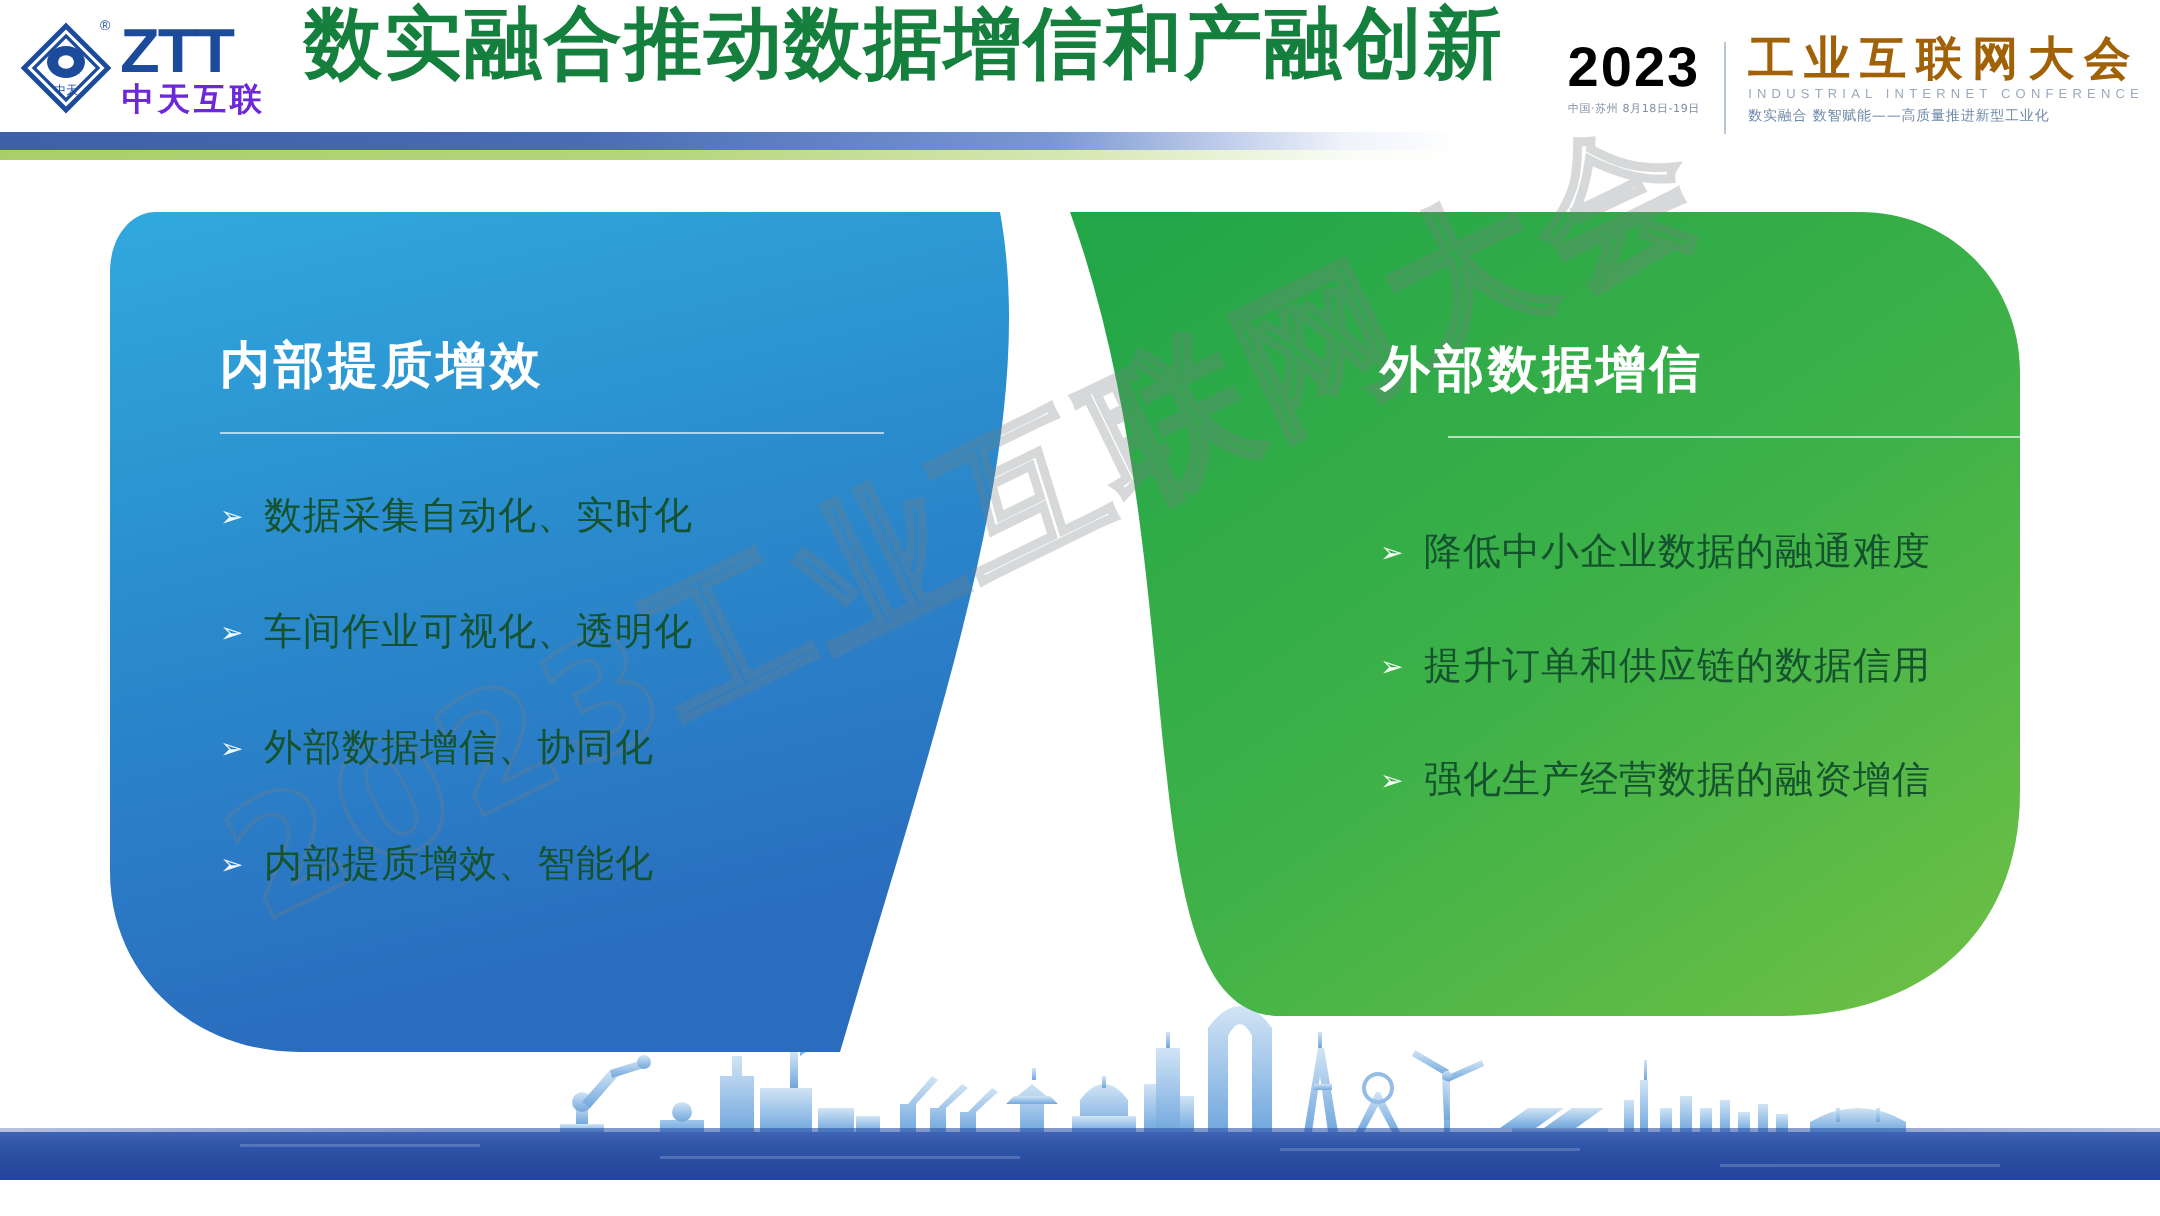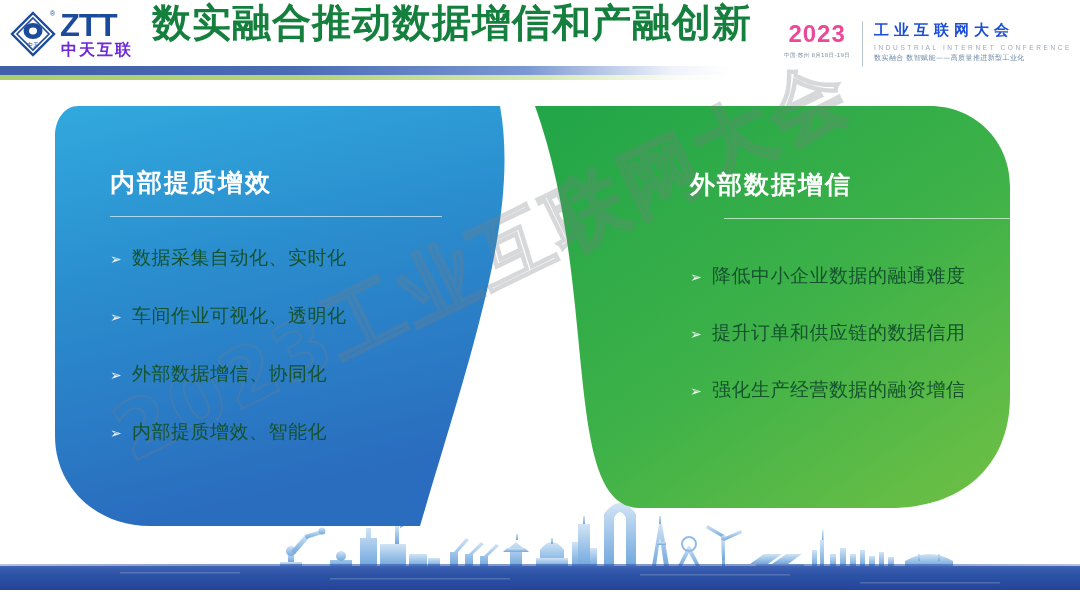--- a/index.html
+++ b/index.html
@@ -27,27 +27,27 @@
     font-family:"DejaVu Sans",sans-serif;white-space:nowrap;}
 
   .hdr-bar{position:absolute;left:0;top:66px;width:730px;height:9px;
     background:linear-gradient(90deg,#3f5fa8 0%,#4a6cb5 40%,#7a97d2 72%,rgba(190,205,235,0.25) 92%,rgba(255,255,255,0) 100%);}
   .hdr-bar2{position:absolute;left:0;top:75px;width:730px;height:5px;
     background:linear-gradient(90deg,#a8cf6a 0%,#b6d57c 45%,#d8e9b6 75%,rgba(233,243,214,0.2) 93%,rgba(255,255,255,0) 100%);}
 
   
   .conf-logo{position:absolute;right:8px;top:18px;height:58px;display:flex;align-items:flex-start;}
   .conf-left{position:relative;padding-right:12px;text-align:center;}
-  .conf-2023{font-size:24px;line-height:32px;font-weight:bold;color:#ec4899;
+  .conf-2023{font-size:28px;line-height:32px;font-weight:bold;color:#000000;
     font-family:"Liberation Sans",sans-serif;letter-spacing:1px;}
   .conf-date{font-size:5.5px;line-height:8px;color:#7c8d9e;letter-spacing:.3px;
     font-family:"DejaVu Sans",sans-serif;white-space:nowrap;margin-top:1px;}
   .conf-div{width:1px;background:#b9c6d3;height:46px;margin-top:3px;}
   .conf-right{padding-left:11px;text-align:left;}
-  .conf-cn{font-size:15px;line-height:25px;font-weight:bold;color:#1d4ed8;
+  .conf-cn{font-size:23px;line-height:25px;font-weight:bold;color:#a16207;
     letter-spacing:5px;font-family:"DejaVu Sans",sans-serif;white-space:nowrap;}
   .conf-en{font-size:6.5px;line-height:10px;color:#9aa9bb;letter-spacing:2.6px;
     font-family:"Liberation Sans",sans-serif;white-space:nowrap;}
   .conf-sub{font-size:7px;line-height:11px;color:#6f8aa8;letter-spacing:.4px;
     font-family:"DejaVu Sans",sans-serif;white-space:nowrap;}
 
   
   .panels{position:absolute;left:0;top:96px;width:1080px;height:430px;z-index:6;}
   .panelsvg{position:absolute;left:0;top:0;width:1080px;height:430px;}
 

